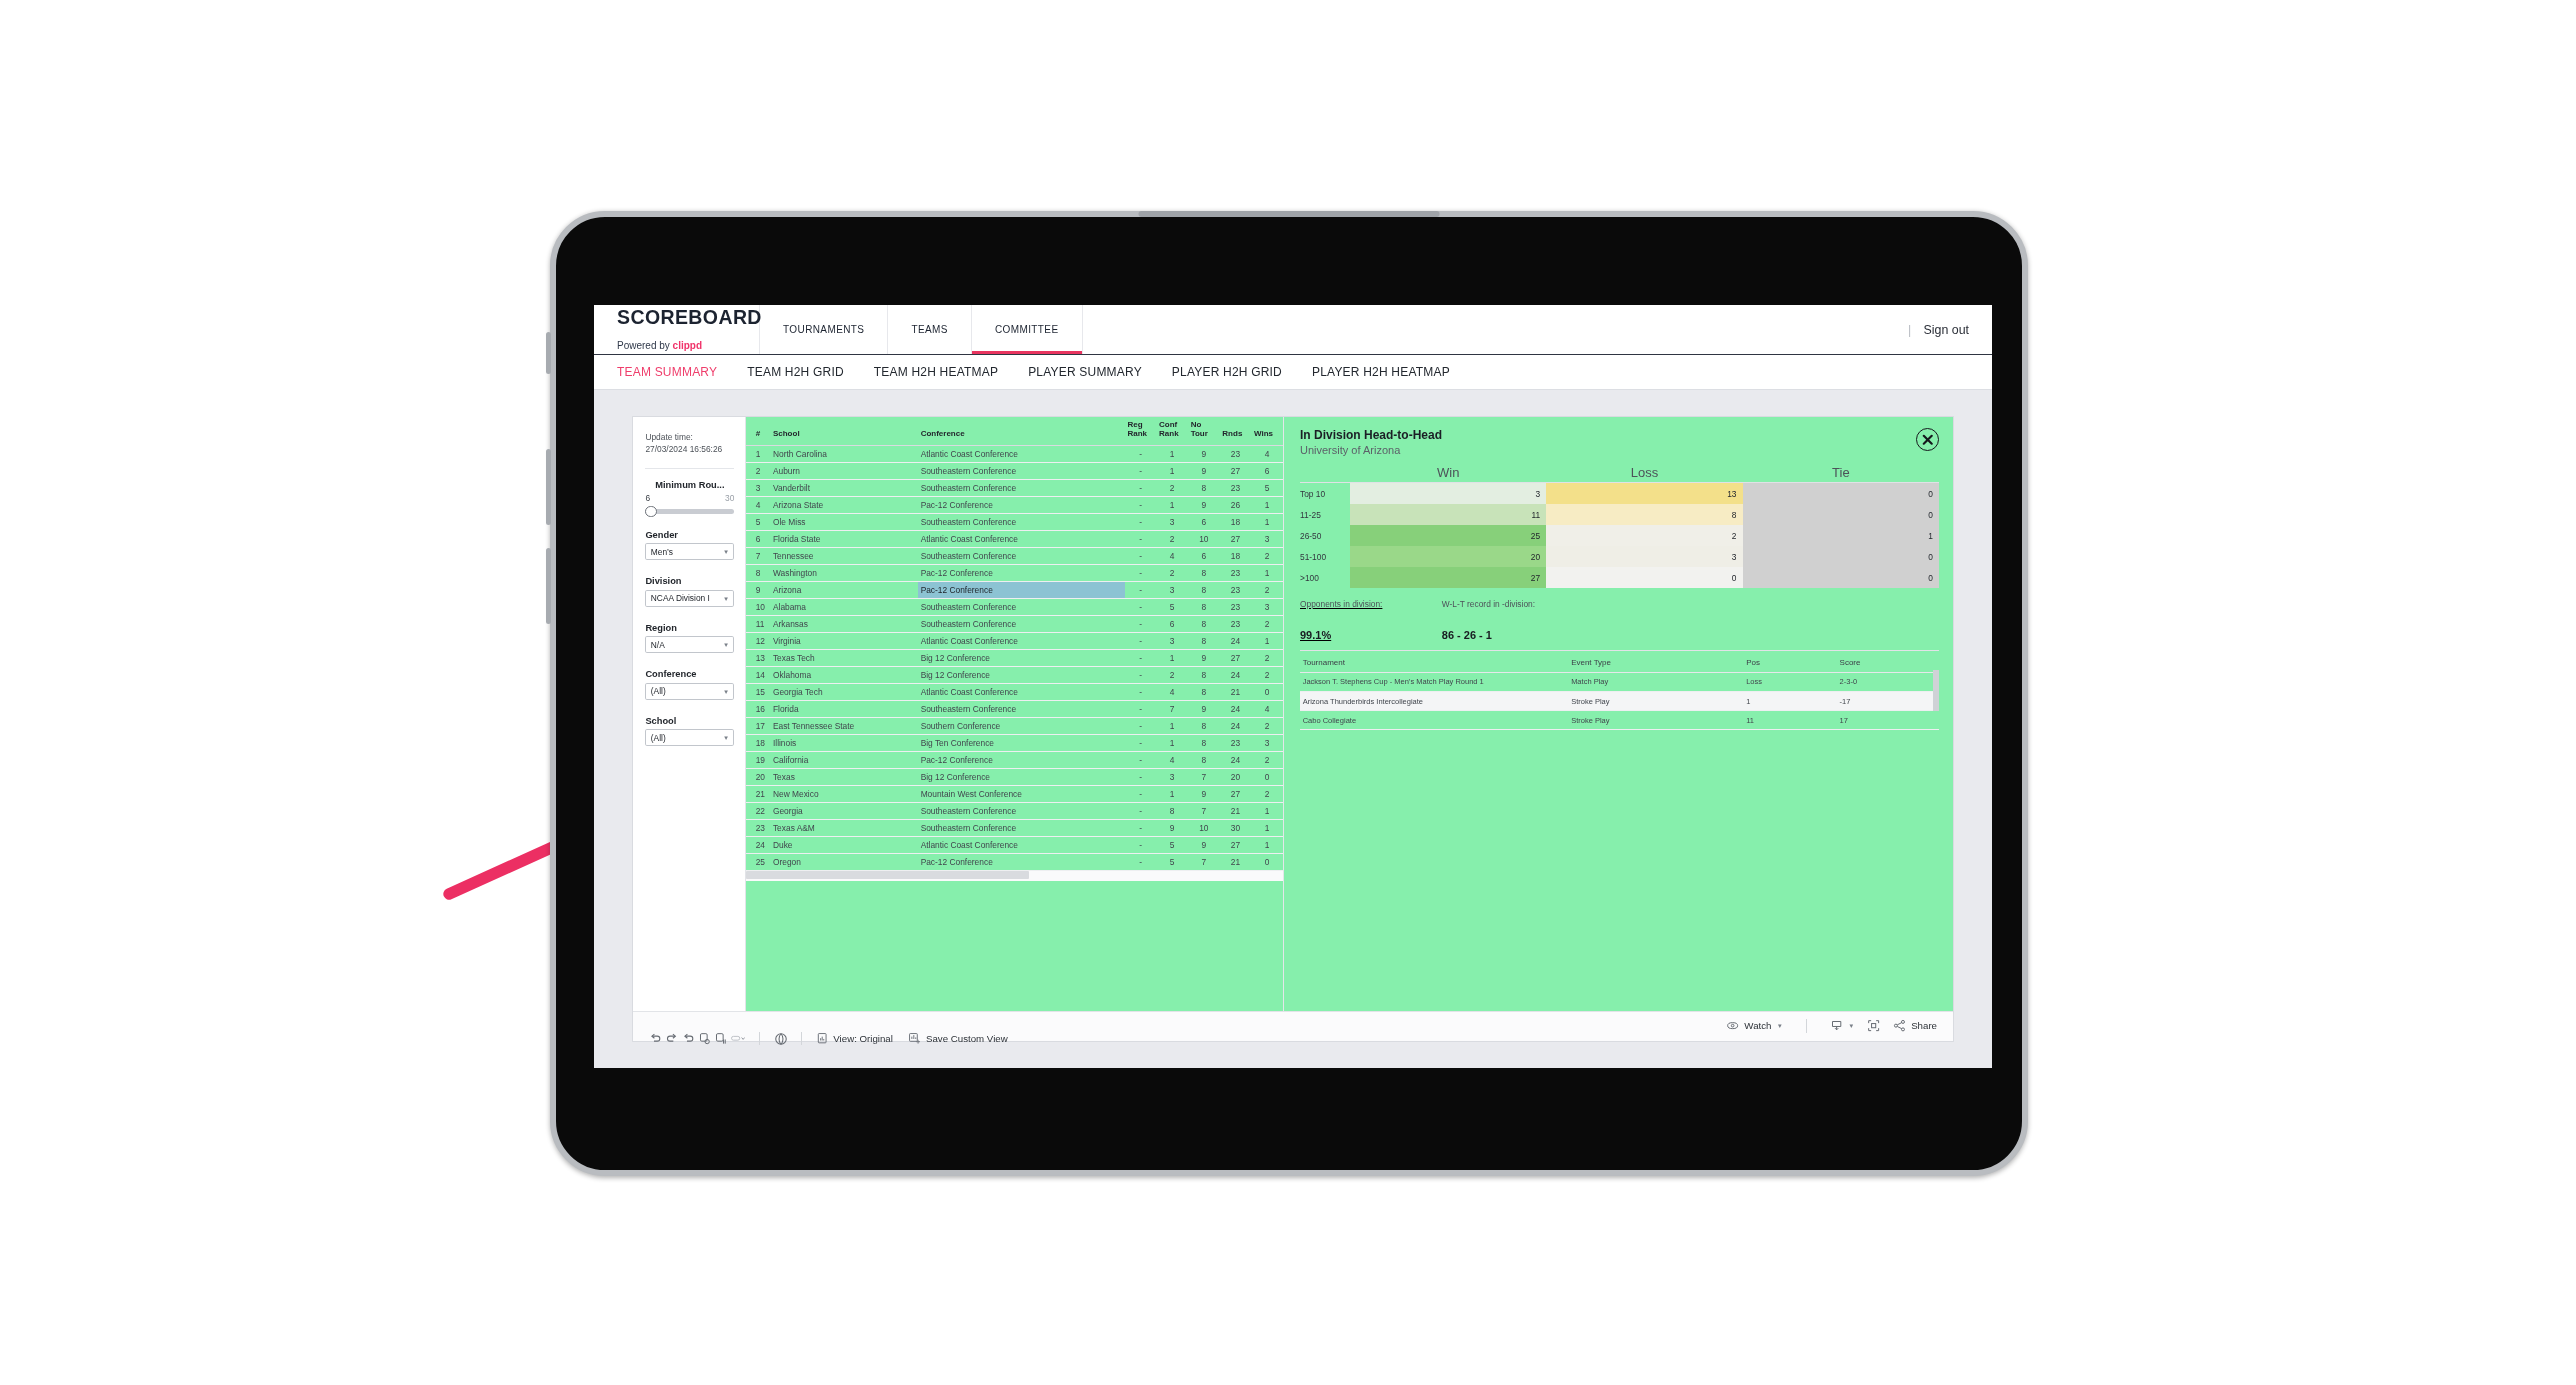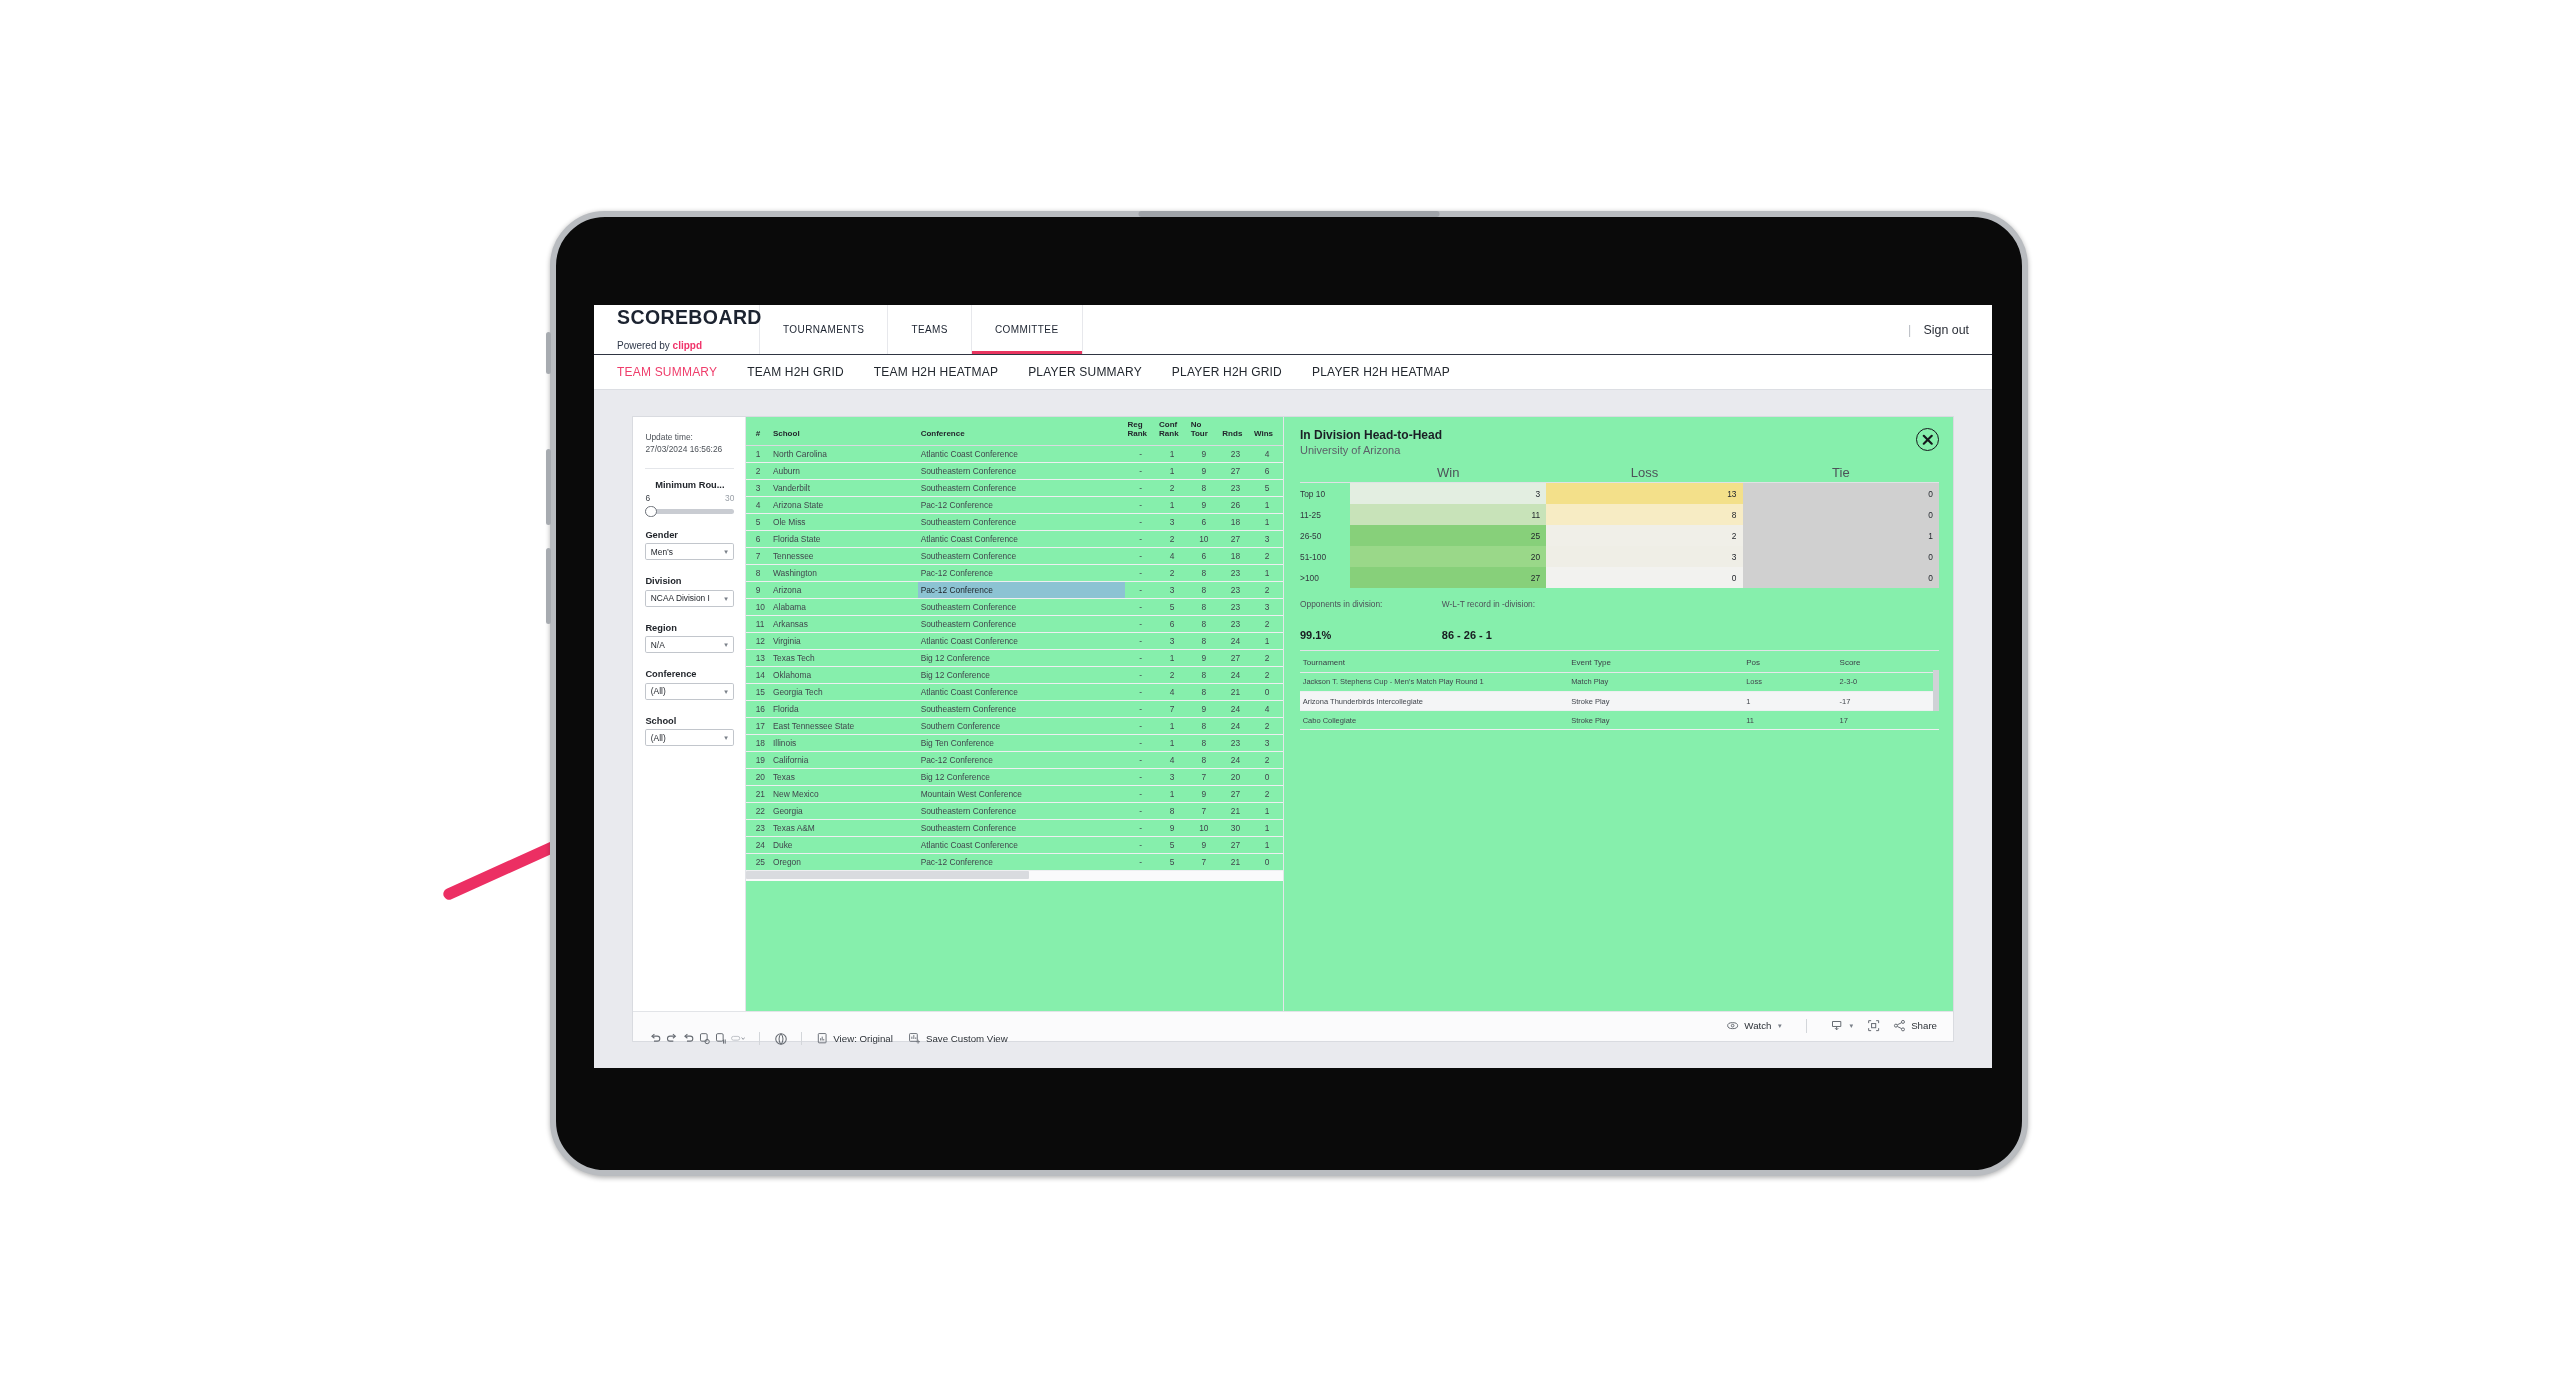--- a/index.html
+++ b/index.html
@@ -166,21 +166,21 @@
   .hm-head{ display:flex; font-size:13px; color:#4d5259; padding-bottom:2.7px; border-bottom:0.9px solid #e0e2e6; }
   .hm-head .lbl{ width:50px; }
   .hm-head .col{ flex:1; text-align:center; }
   .hm-row{ display:flex; align-items:stretch; height:21px; }
   .hm-row .lbl{ width:50px; display:flex; align-items:center; font-size:8.4px; color:#33383f; }
   .hm-cell{ flex:1; display:flex; align-items:center; justify-content:flex-end;
      padding-right:6.2px; font-size:8.4px; color:#23272d; }
 
   .stats{ display:flex; margin-top:10.6px; }
   .stat{ }
-  .stat.s1{ width:133px; } .stat.s2{ }
+  .stat.s1{ width:133px;text-decoration:underline; } .stat.s2{ }
   .stat .k{ font-size:8.4px; color:#4d5259; }
   .stat .v{ font-size:11px; font-weight:700; color:#181c21; margin-top:20px; }
   .stat.s2 .k, .stat.s2 .v{ padding-left:8.8px; }
   .tdiv{ height:0.9px; background:#e1e3e7; margin:8.8px 0 0 0; }
 
   table.evtbl{ border-collapse:collapse; width:100%; table-layout:fixed; margin-top:1.8px; }
   table.evtbl th{ font-size:8px; color:#3c4148; font-weight:400; text-align:left;
      padding:5.3px 2.7px 5.3px 2.7px; border-bottom:0.9px solid #e6e8eb; }
   table.evtbl td{ font-size:7.5px; color:#41464d; padding:4.4px 2.7px; vertical-align:middle;
      line-height:1.25; border-bottom:0.9px solid #eeeff1; }

